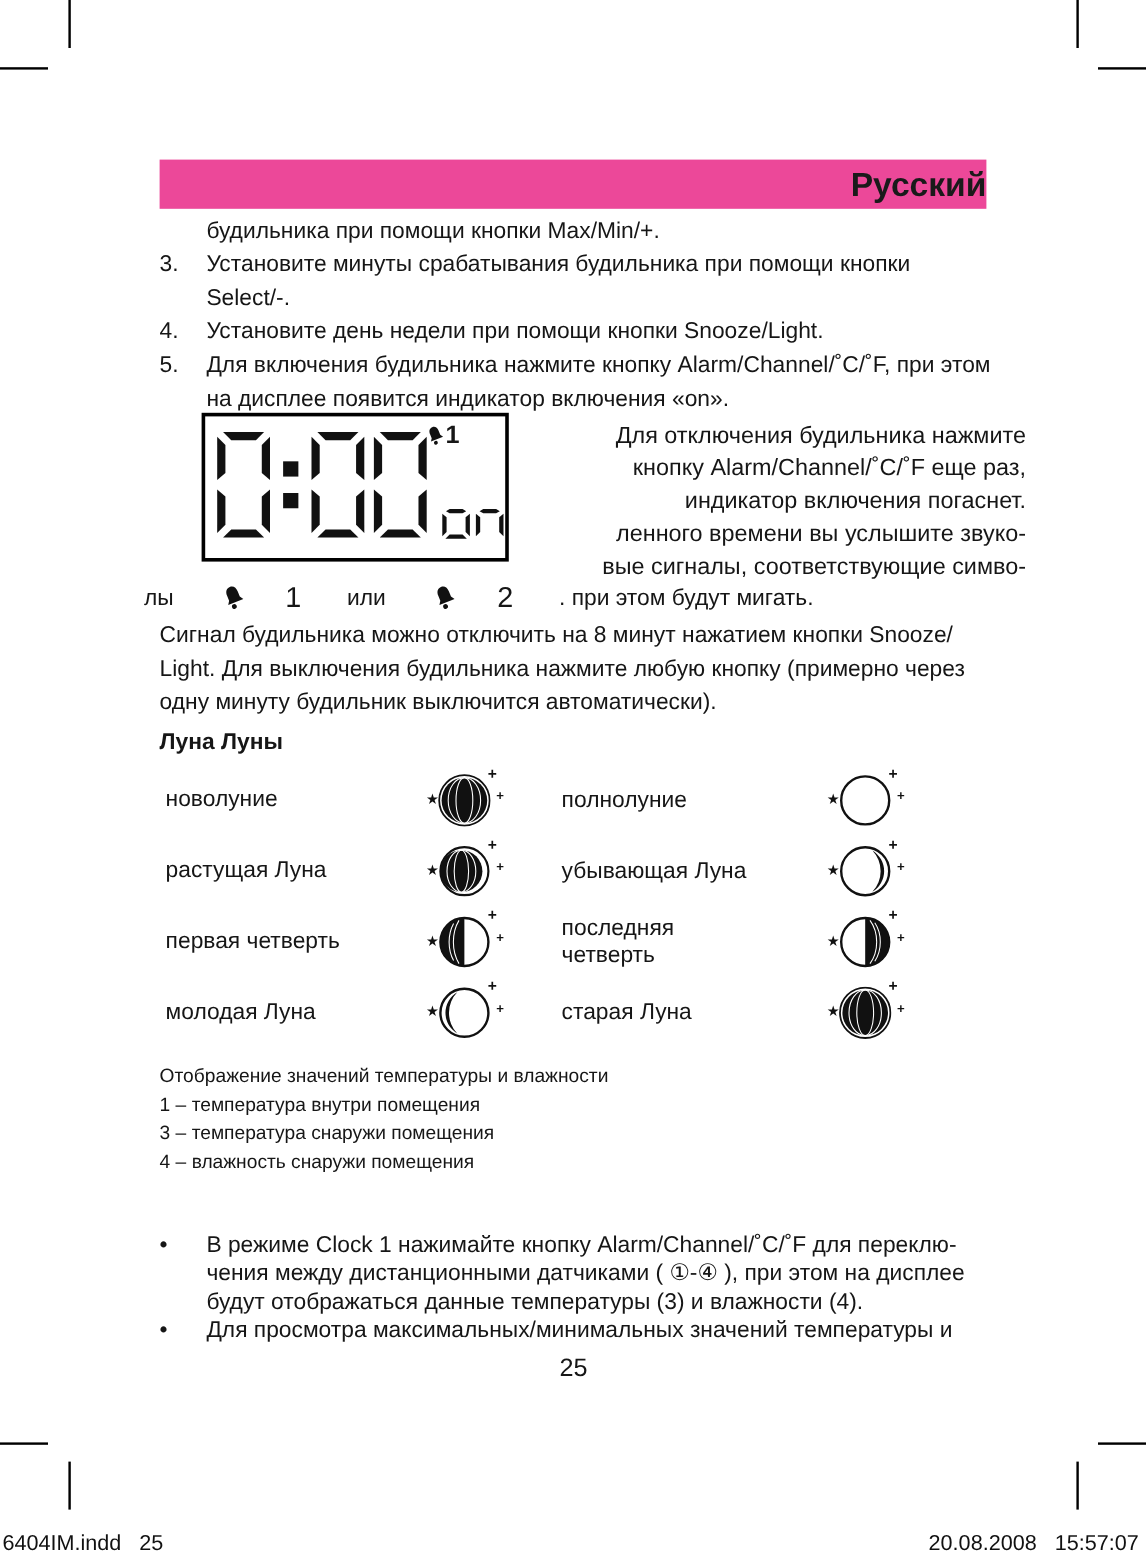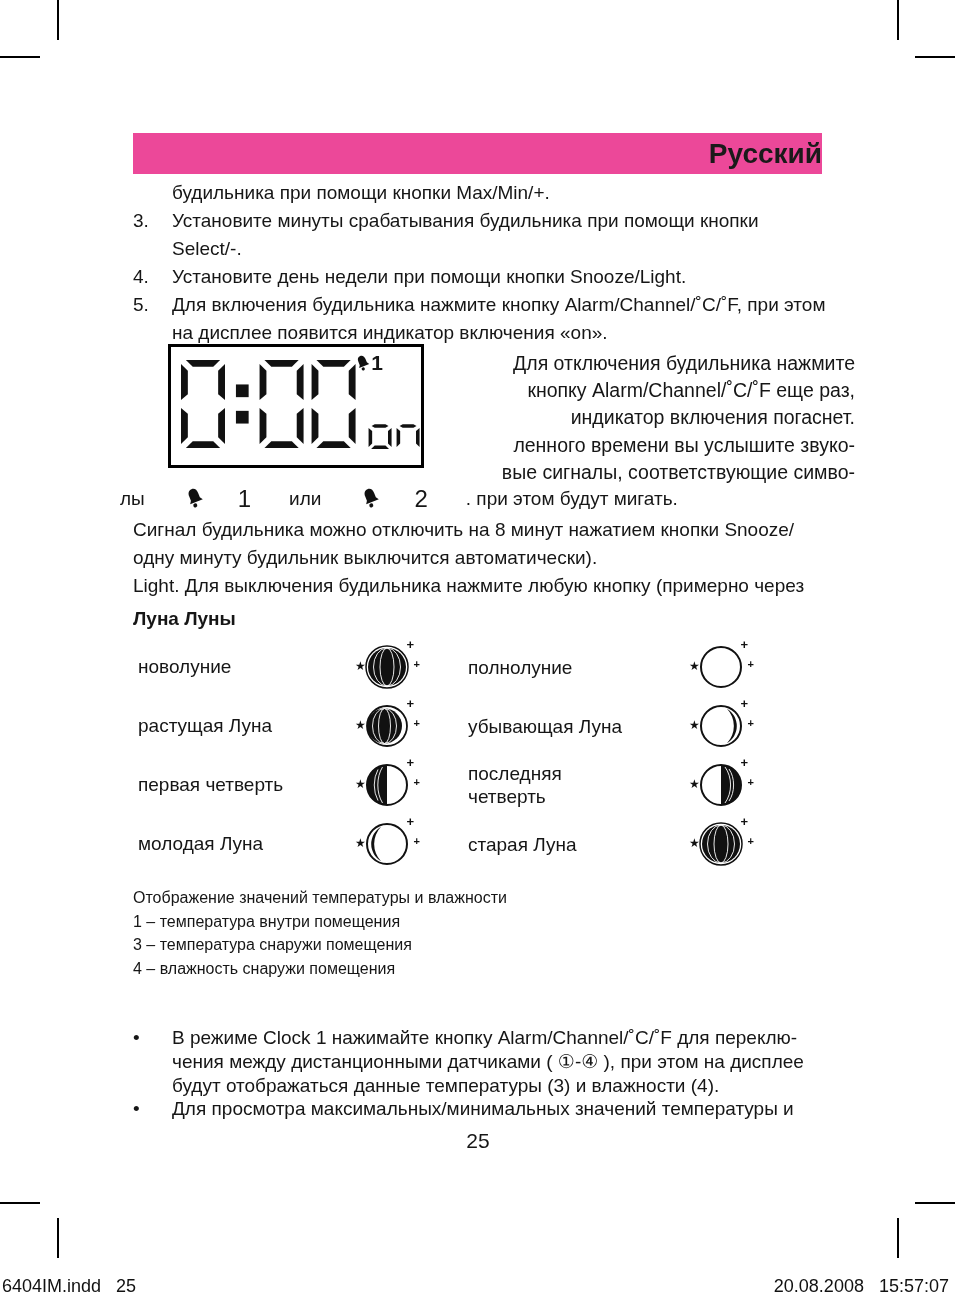--- a/index.html
+++ b/index.html
@@ -168,22 +168,22 @@
         <path d="M10,1.5 C6.8,1.5 5.2,4 5.2,7.5 L5.2,12 L3.2,15 L16.8,15 L14.8,12 L14.8,7.5 C14.8,4 13.2,1.5 10,1.5 Z" fill="#111"></path>
         <circle cx="7.5" cy="18" r="2" fill="#111"></circle>
       </g>
     </svg>
     <span class="bellnum">2</span>
     <span class="t gap">. при этом будут мигать.</span>
   </div>
 
   <div class="snooze">
     <div>Сигнал будильника можно отключить на 8 минут нажатием кнопки Snooze/</div>
+    <div>Light. Для выключения будильника нажмите любую кнопку (примерно через</div>
     <div>одну минуту будильник выключится автоматически).</div>
-    <div>Light. Для выключения будильника нажмите любую кнопку (примерно через</div>
   </div>
 
   <div class="moonhead">Луна Луны</div>
 
   <div class="moontable">
 
     <div class="moonrow">
       <span class="mlabel ml1">новолуние</span>
       <span class="micon mi1">
         <i class="st st-l">★</i>

